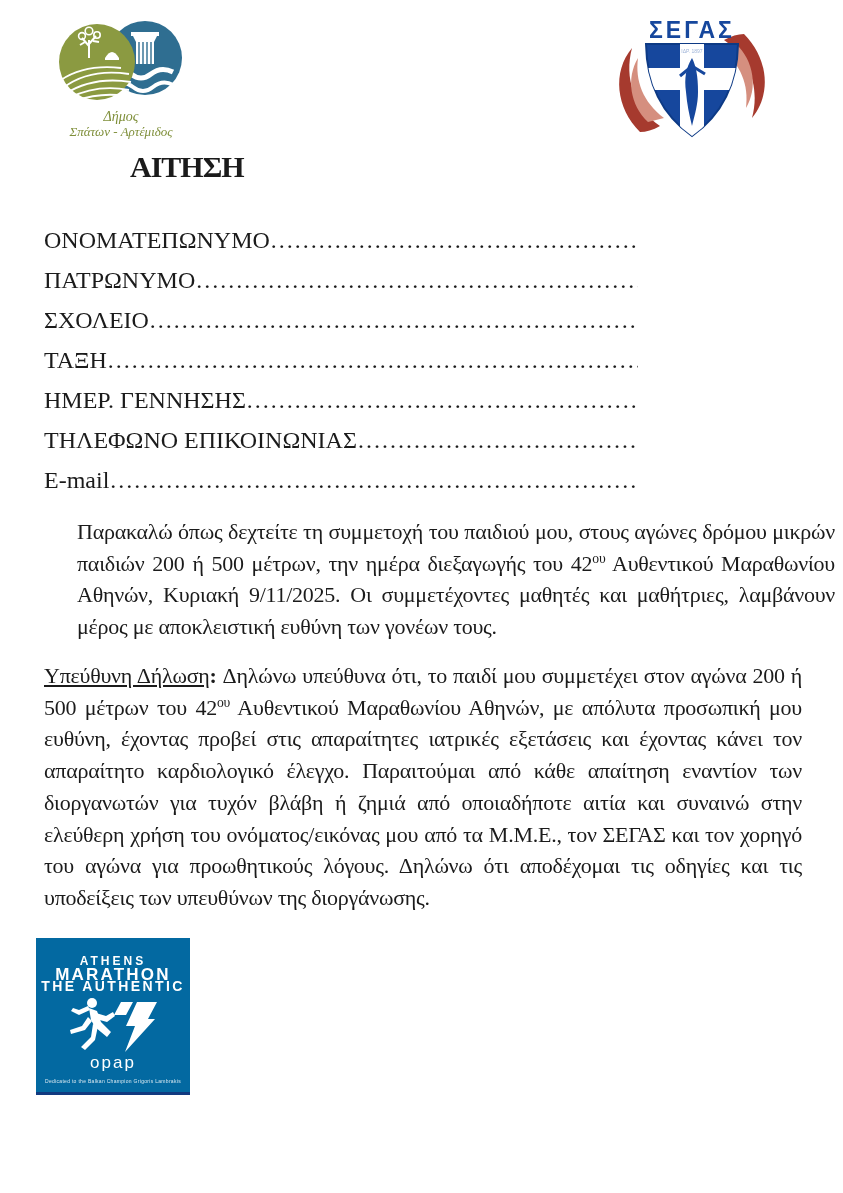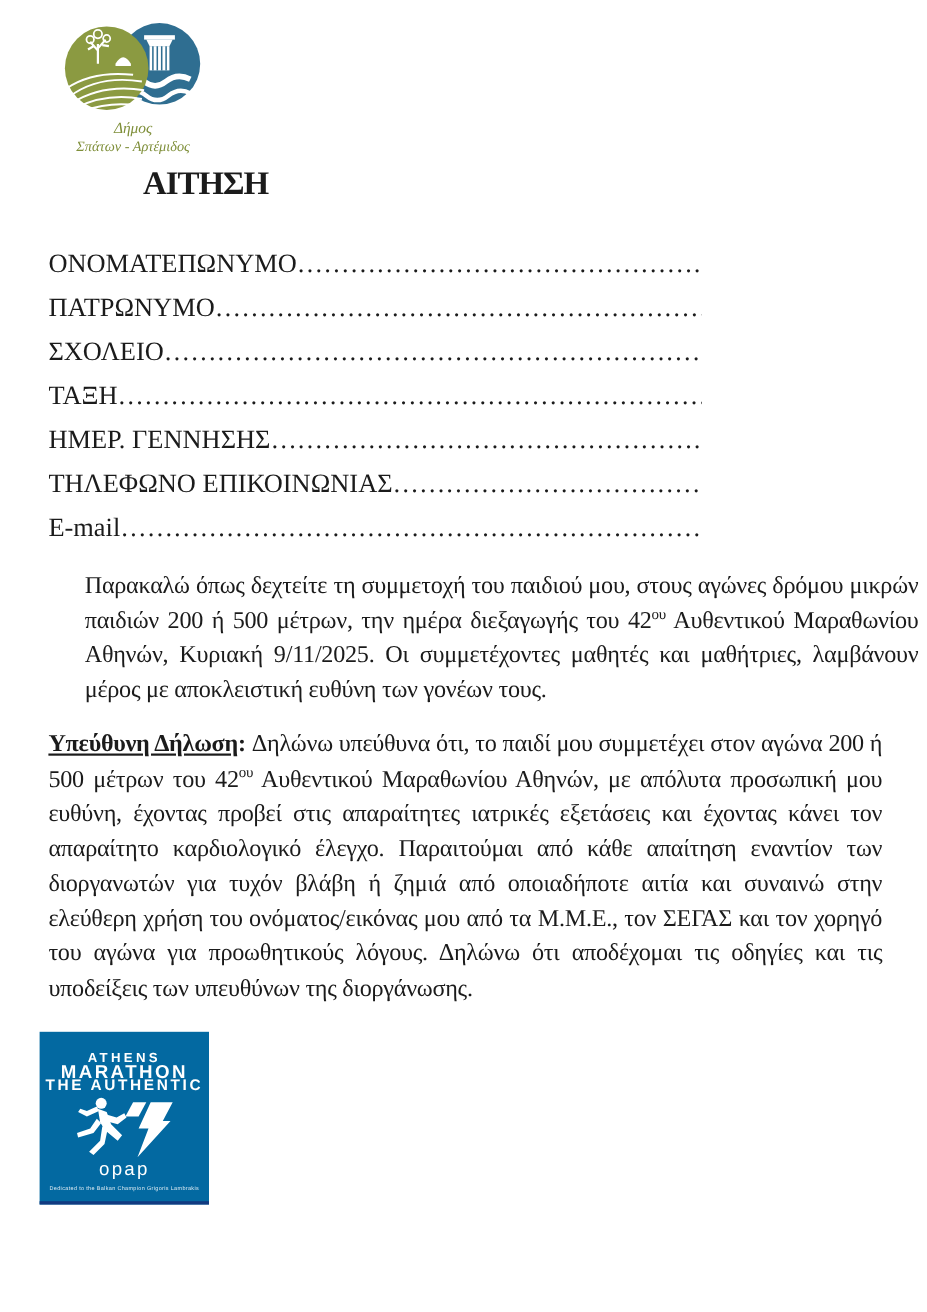--- a/index.html
+++ b/index.html
@@ -20,21 +20,21 @@
   .title-addressee{position:absolute;left:308px;top:155px;font-size:24px;letter-spacing:-0.5px;white-space:nowrap;}
   
   .fields{position:absolute;left:44px;top:220px;width:594px;}
   .field{height:40px;line-height:40px;font-size:24px;white-space:nowrap;overflow:hidden;width:594px;}
   
   .para{position:absolute;left:44px;width:758px;font-size:22px;line-height:31.7px;
         text-align:justify;letter-spacing:-0.25px;margin:0;}
   .para.p1{top:516px;margin-left:33px;}
   .para.p2{top:660px;}
   .para sup{font-size:0.62em;line-height:0;}
-  .decl-lead{font-weight:bold;text-decoration:underline;margin-top:22px;}
+  .decl-lead{font-weight:normal;text-decoration:underline;margin-top:22px;}
   .decl-colon{font-weight:bold;}
   
   .am-logo{position:absolute;left:36px;top:938px;width:154px;height:157px;background:#0369a1;
            color:#ffffff;text-align:center;font-family:"Liberation Sans","DejaVu Sans",sans-serif;
            border-bottom:3px solid #123a80;box-sizing:border-box;}
   .am-l1{margin-top:17px;font-size:12px;font-weight:bold;letter-spacing:3px;line-height:13px;}
   .am-l2{font-size:17px;font-weight:bold;letter-spacing:2.2px;line-height:13px;}
   .am-l3{font-size:14px;font-weight:bold;letter-spacing:2.4px;line-height:11px;}
   .am-mark{display:block;margin:4px auto 0 auto;}
   .am-opap{font-size:17px;font-weight:normal;letter-spacing:2px;line-height:18px;}
@@ -65,20 +65,45 @@
       <circle cx="42" cy="17" r="3.2" fill="none" stroke="#ffffff" stroke-width="1.6"></circle>
       <path d="M50,40 q7,-12 14,0 l0,2 -14,0 Z" fill="#ffffff"></path>
       <path d="M8,70 Q34,50 74,56 M10,76 Q38,58 76,64 M14,80 Q42,66 74,72 M20,83 Q46,74 70,78 M6,62 Q30,46 66,50" stroke="#ffffff" stroke-width="1.8" fill="none"></path>
     </svg>
     <div class="muni-caption">
       <div class="l1">Δήμος</div>
       <div class="l2">Σπάτων - Αρτέμιδος</div>
     </div>
   </div>
 
+  <div class="segas-logo">
+    <svg width="165" height="140" viewBox="0 0 165 140">
+
+      <path d="M30,120 C6,96 2,60 22,36 C14,66 24,96 50,114 C43,118 36,120 30,120 Z" fill="#a63a2e"></path>
+      <path d="M38,110 C20,93 16,66 28,46 C25,69 33,90 54,106 Z" fill="#d58f7f"></path>
+      <path d="M134,22 C158,46 162,82 142,106 C150,76 140,46 114,28 C121,24 128,22 134,22 Z" fill="#a63a2e"></path>
+      <path d="M126,32 C144,49 148,76 136,96 C139,73 131,52 110,36 Z" fill="#d58f7f"></path>
+
+      <defs>
+        <clipPath id="shieldClip">
+          <path d="M82,32 L128,32 Q127,92 82,124 Q37,92 36,32 Z"></path>
+        </clipPath>
+      </defs>
+      <path d="M82,32 L128,32 Q127,92 82,124 Q37,92 36,32 Z" fill="#16479d" stroke="#0d3a85" stroke-width="2"></path>
+      <g clip-path="url(#shieldClip)">
+        <rect x="70" y="32" width="24" height="92" fill="#ffffff"></rect>
+        <rect x="36" y="56" width="92" height="22" fill="#ffffff"></rect>
+      </g>
+
+      <path d="M82,46 C76,56 74,66 76,80 C77,92 79,102 82,114 C85,102 88,92 88,80 C88,64 86,54 82,46 Z" fill="#16479d"></path>
+      <path d="M70,64 L82,54 L95,62" stroke="#16479d" stroke-width="3" fill="none"></path>
+      <text x="82" y="26" text-anchor="middle" font-family="Liberation Sans, sans-serif" font-size="23" font-weight="bold" letter-spacing="3" fill="#16479d">ΣΕΓΑΣ</text>
+      <text x="82" y="41" text-anchor="middle" font-family="Liberation Sans, sans-serif" font-size="5" fill="#9fb4d8">ΙΔΡ. 1897</text>
+    </svg>
+  </div>
 
   <div class="title-heading">ΑΙΤΗΣΗ</div>
 
   <div class="fields">
     <div class="field">ΟΝΟΜΑΤΕΠΩΝΥΜΟ…………………………………………………</div>
     <div class="field">ΠΑΤΡΩΝΥΜΟ………………………………………………………</div>
     <div class="field">ΣΧΟΛΕΙΟ……………………………………………………………</div>
     <div class="field">ΤΑΞΗ…………………………………………………………………</div>
     <div class="field">ΗΜΕΡ. ΓΕΝΝΗΣΗΣ………………………………………………</div>
     <div class="field">ΤΗΛΕΦΩΝΟ ΕΠΙΚΟΙΝΩΝΙΑΣ…………………………………</div>

